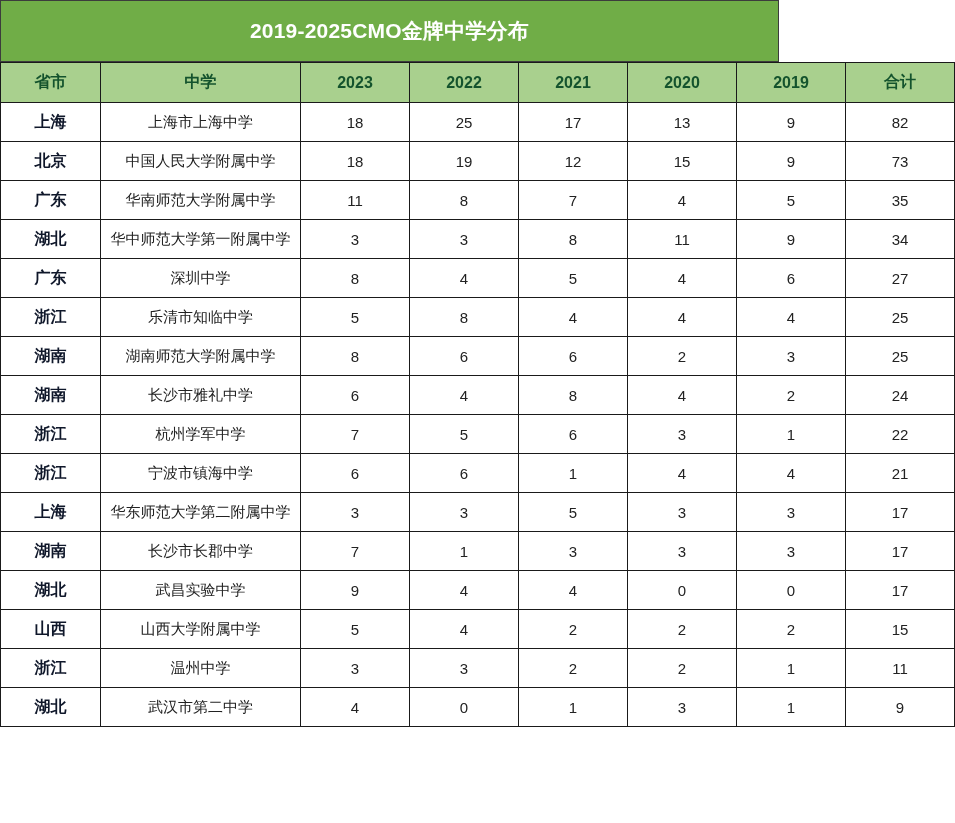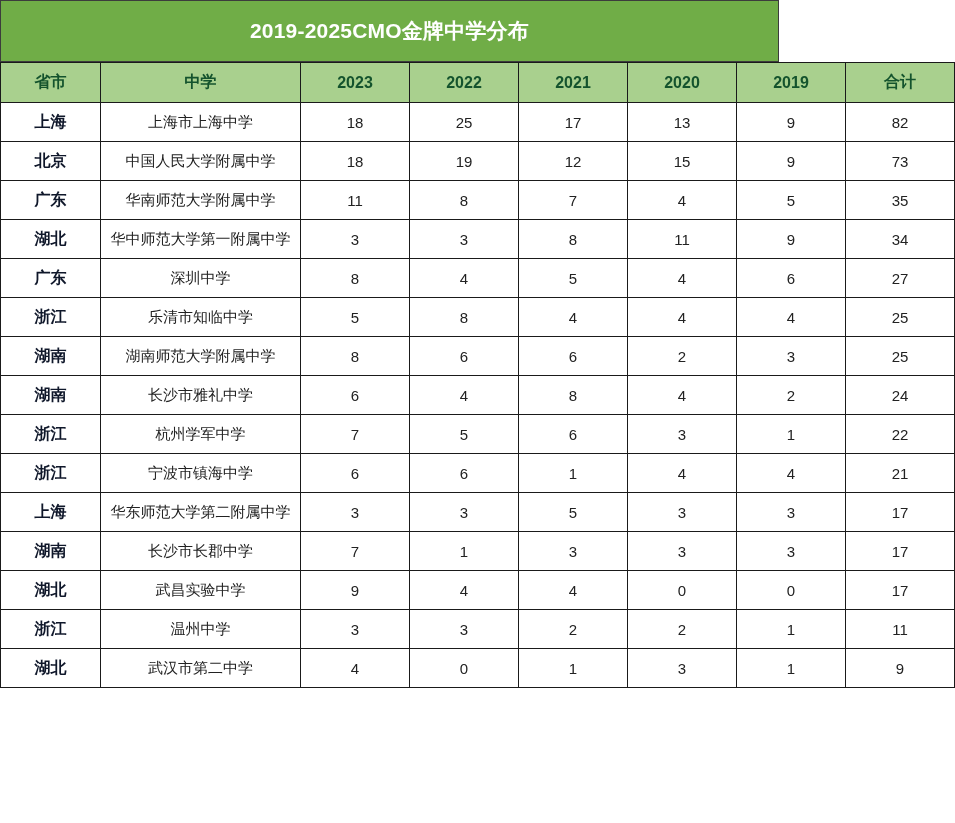--- a/index.html
+++ b/index.html
@@ -178,20 +178,30 @@
           <td class="prov">湖北</td>
           <td class="school">武昌实验中学</td>
           <td class="num">9</td>
           <td class="num">4</td>
           <td class="num">4</td>
           <td class="num">0</td>
           <td class="num">0</td>
           <td class="num">17</td>
         </tr>
         <tr>
+          <td class="prov">山西</td>
+          <td class="school">山西大学附属中学</td>
+          <td class="num">5</td>
+          <td class="num">4</td>
+          <td class="num">2</td>
+          <td class="num">2</td>
+          <td class="num">2</td>
+          <td class="num">15</td>
+        </tr>
+        <tr>
           <td class="prov">浙江</td>
           <td class="school">温州中学</td>
           <td class="num">3</td>
           <td class="num">3</td>
           <td class="num">2</td>
           <td class="num">2</td>
           <td class="num">1</td>
           <td class="num">11</td>
         </tr>
         <tr>

